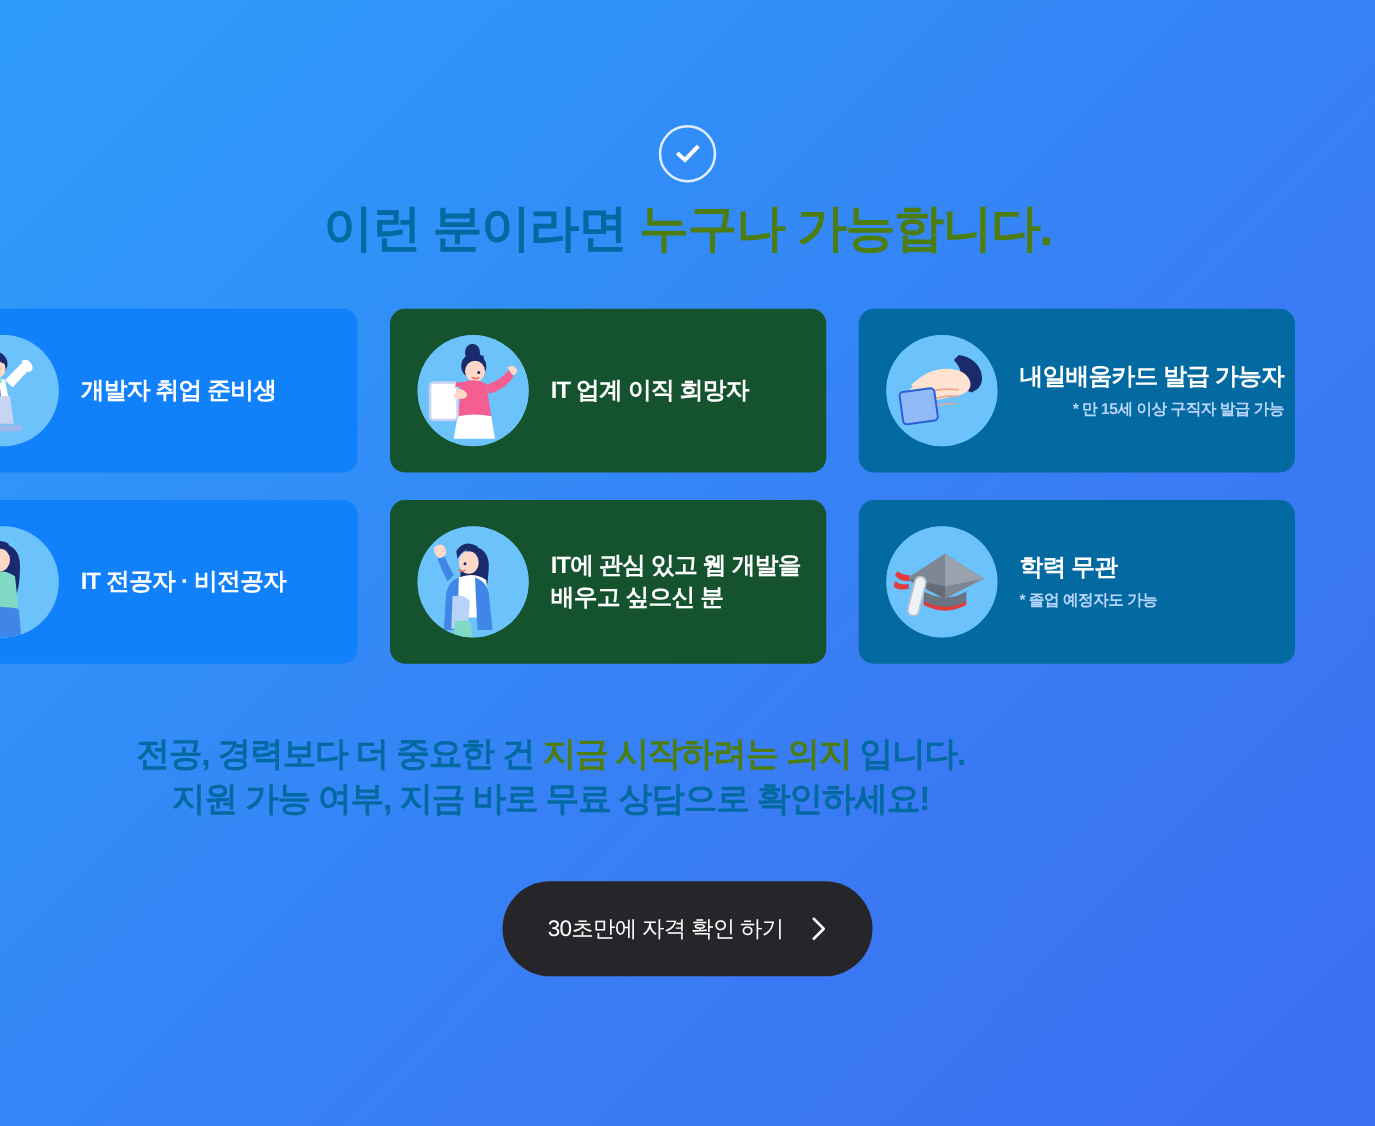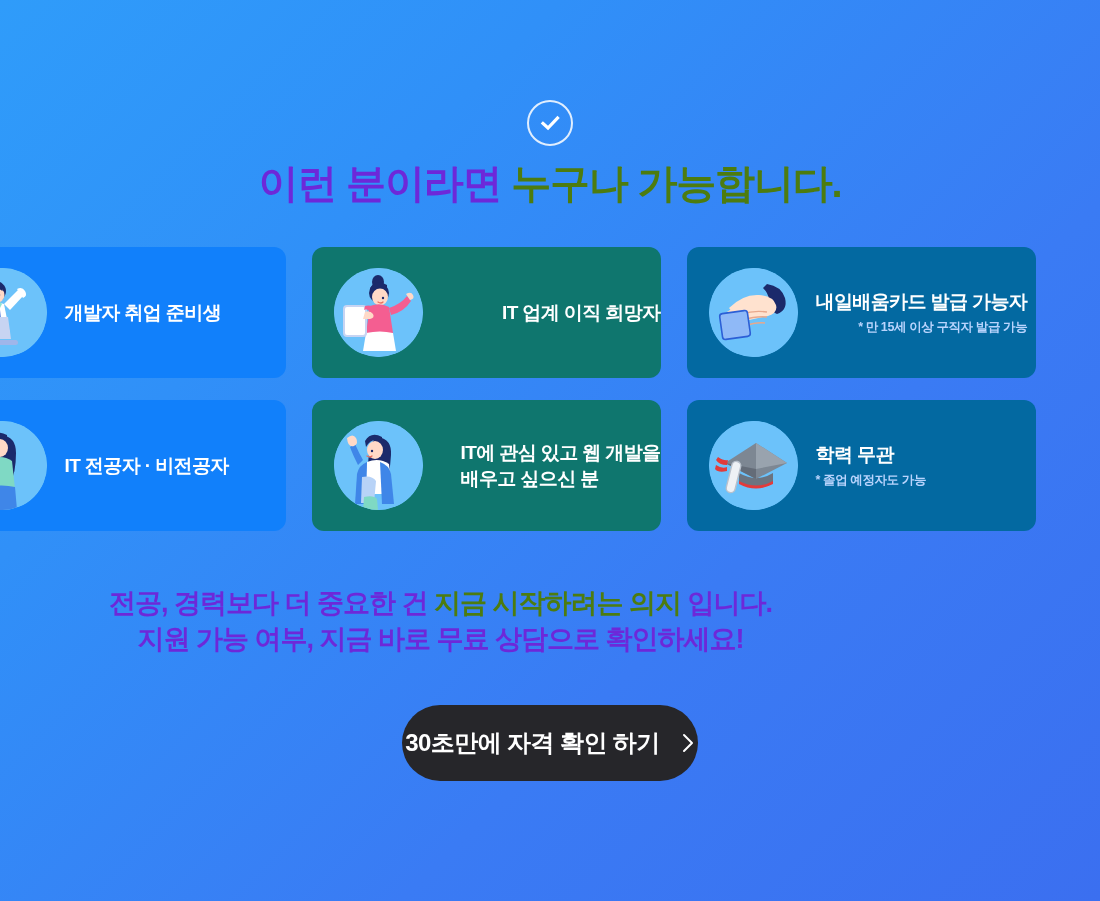--- a/index.html
+++ b/index.html
@@ -25,41 +25,41 @@
   .check-badge svg { width: 24px; height: 24px; display: block; }
 
   
   .headline {
     position: absolute; top: 160px; left: 0; width: 1100px;
     text-align: center;
     font-size: 40px; font-weight: 700; letter-spacing: -1.2px;
     line-height: 1.15;
     white-space: nowrap;
   }
-  .t-dark  { color: #6d28d9; }
+  .t-dark  { color: #0369a1; }
   .t-white { color: #4d7c0f; }
 
   
   .grid {
     position: absolute; top: 247px; left: 0;
     width: 972px;
     display: grid;
     grid-template-columns: 349px 349px 349px;
     grid-auto-rows: 131px;
     column-gap: 26px; row-gap: 22px;
     justify-content: center;
   }
   .card {
     border-radius: 12px;
     display: flex; align-items: center;
     padding: 0 0 0 22px;
     overflow: hidden;
   }
   .card.col1 { background: #1180fb; }
-  .card.col2 { background: #0f766e; justify-content: space-between; }
+  .card.col2 { background: #14532d; }
   .card.col3 { background: #0369a1; }
   .grid > .card:nth-child(1),
   .grid > .card:nth-child(4) { margin-left: -1px; }
 
   .thumb {
     width: 89px; height: 89px; border-radius: 50%;
     background: #6cc2fa;
     flex: 0 0 89px;
     position: relative; overflow: hidden;
     margin-right: 18px;
@@ -86,21 +86,21 @@
 
   
   .cta {
     position: absolute; left: 50%; top: 705px; transform: translateX(-50%);
     width: 296px; height: 76px; border-radius: 38px;
     background: #26262a; border: none; cursor: pointer;
     display: flex; align-items: center; justify-content: center;
     gap: 22px;
   }
   .cta-label {
-    color: #ffffff; font-size: 24px; font-weight: 700; letter-spacing: -0.6px;
+    color: #ffffff; font-size: 18px; font-weight: 400; letter-spacing: -0.6px;
   }
   .cta svg { width: 13px; height: 20px; display: block; }
 </style>
 </head>
 <body>
 
 <div class="page">
 
   <div class="check-badge">
     <svg viewBox="0 0 24 24" fill="none" aria-hidden="true">

